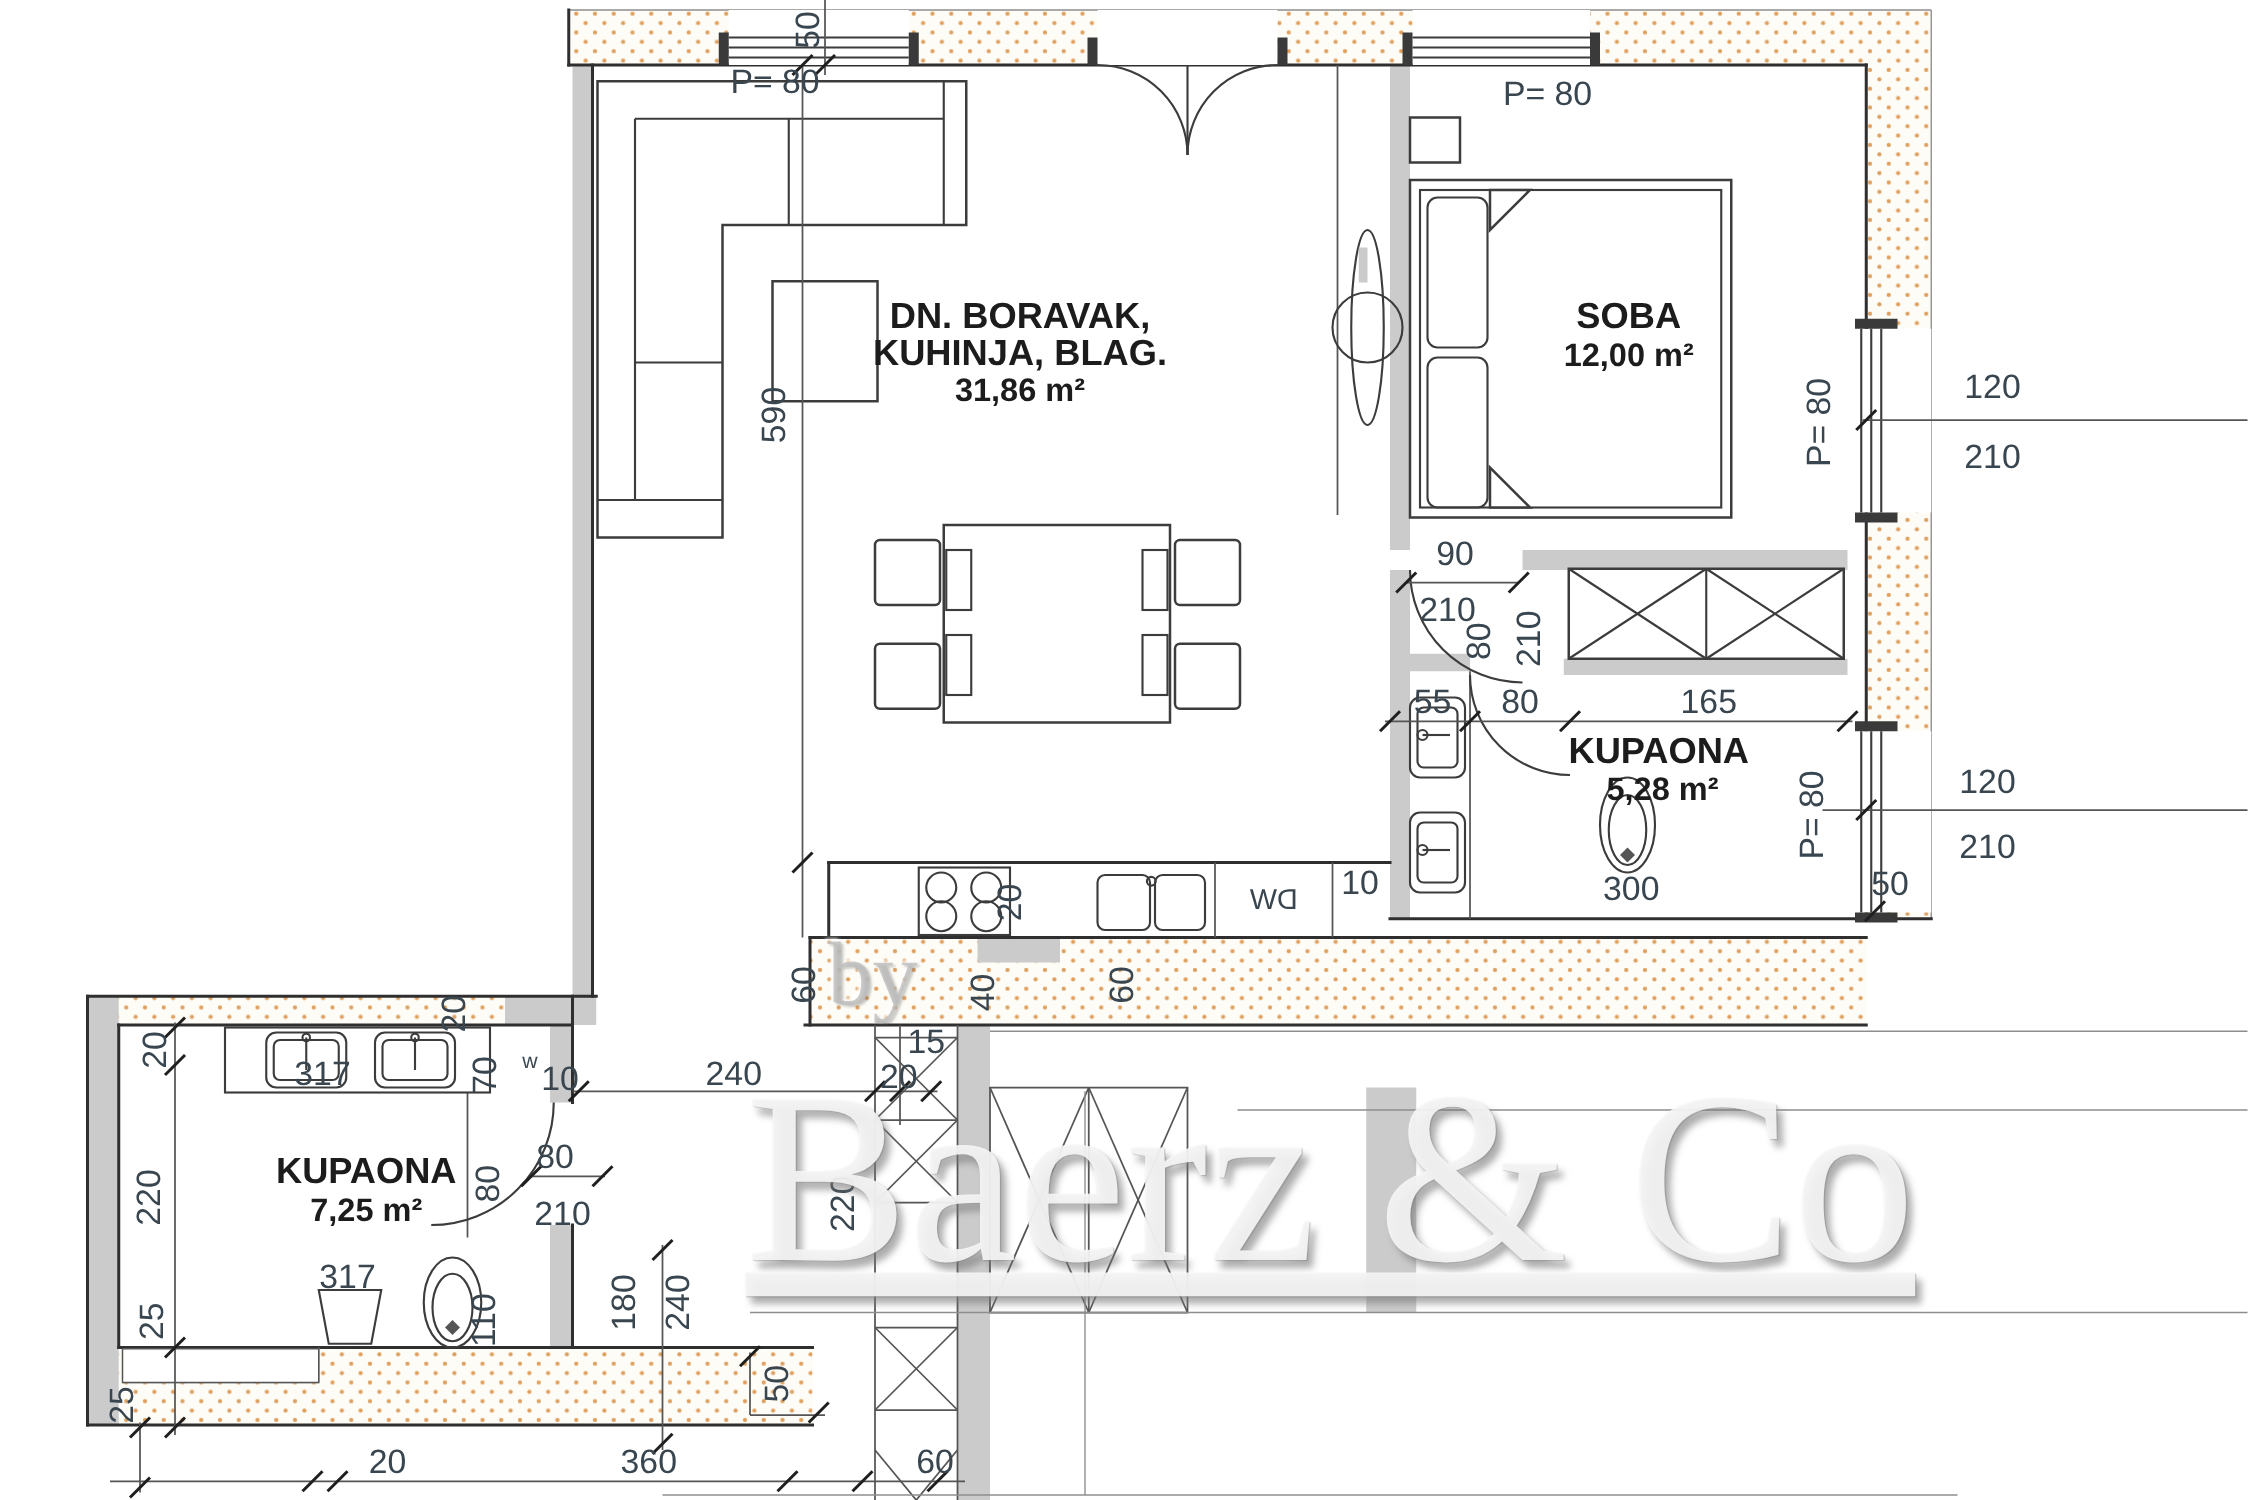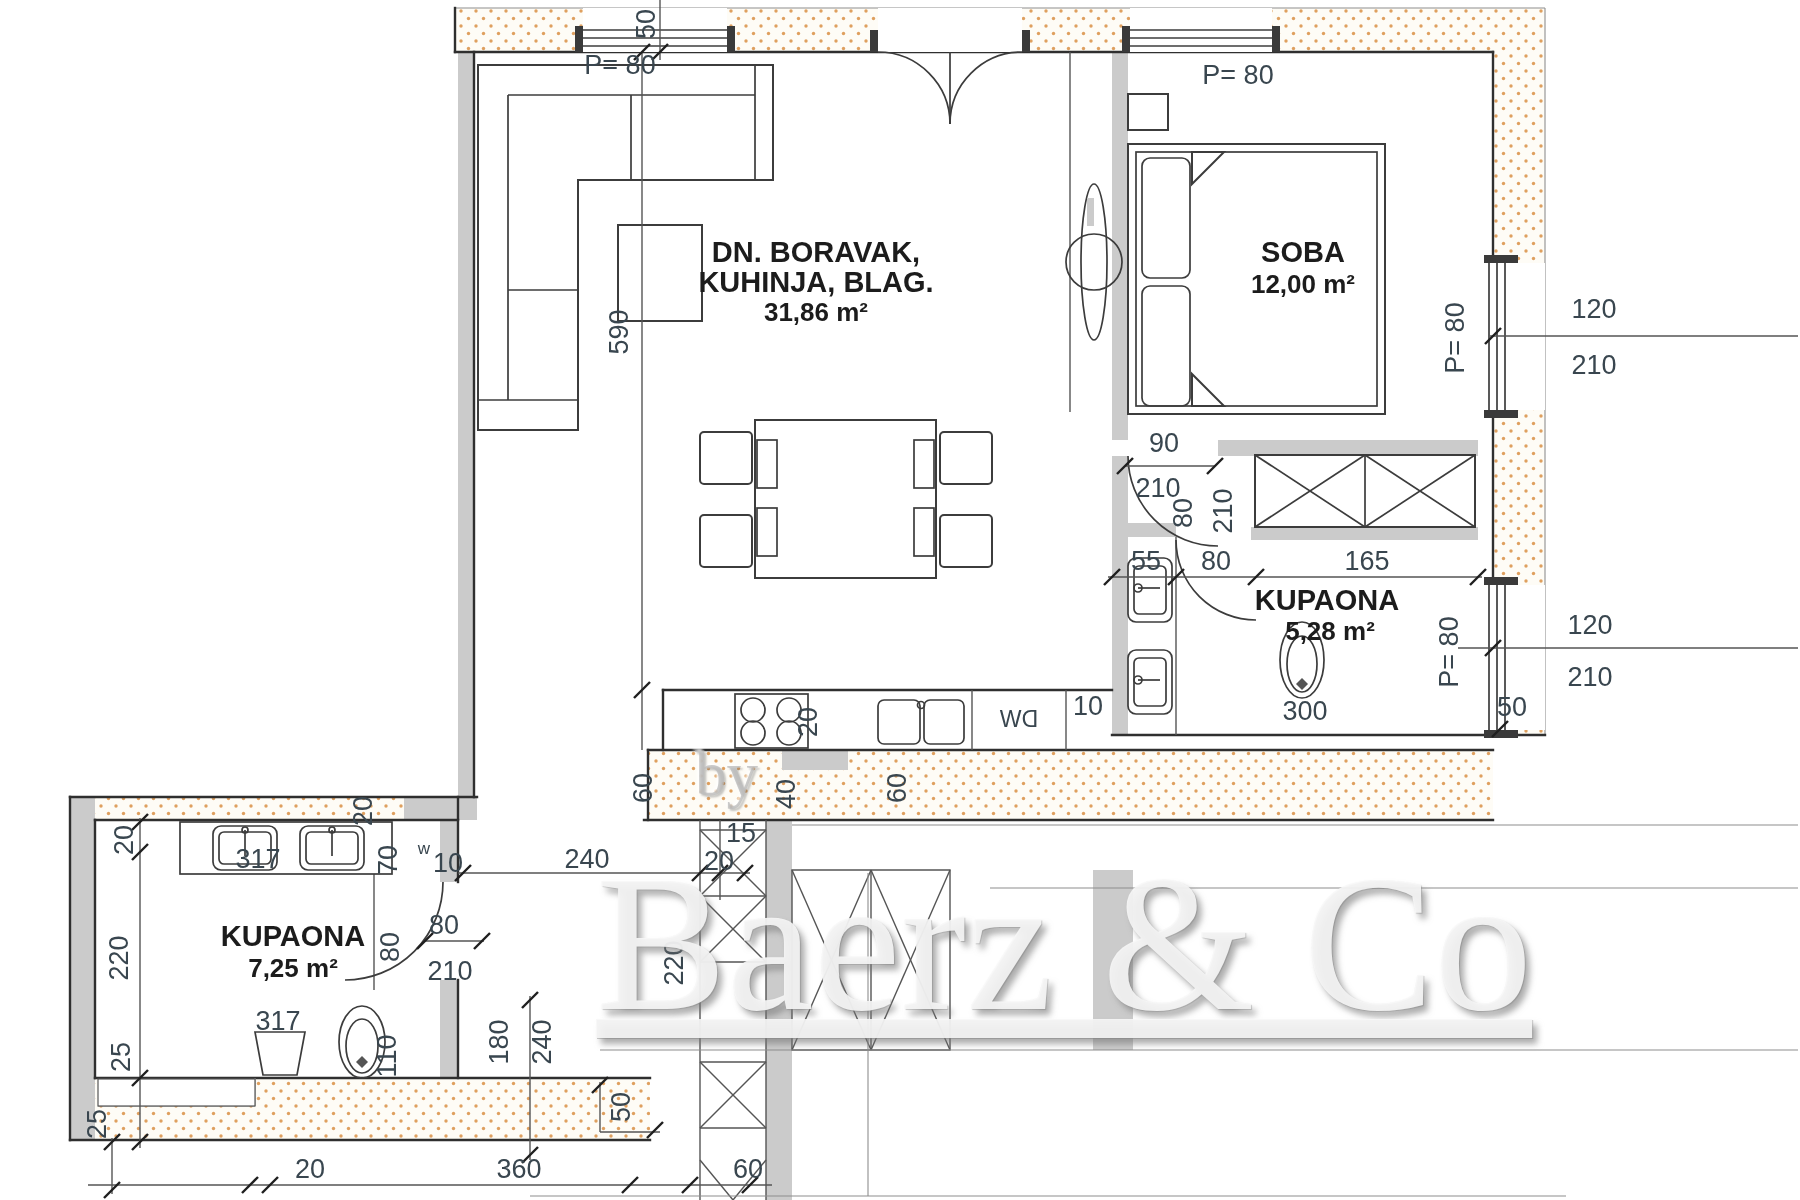--- a/index.html
+++ b/index.html
@@ -17,22 +17,22 @@
   .thin{stroke:#8e8e8e;stroke-width:1.1;fill:none;}
   .f{stroke:#3c3c3c;stroke-width:2;fill:#ffffff;}
   .fn{stroke:#3c3c3c;stroke-width:1.7;fill:none;}
   .gray{fill:#cbcbcb;stroke:none;}
   .dark{fill:#3a3a3a;stroke:none;}
   .tick{stroke:#1f1f1f;stroke-width:2.4;}
   .wm{position:absolute;font-family:"Liberation Serif",serif;
       color:rgba(247,247,247,0.90);
       text-shadow:5px 6px 6px rgba(118,118,118,0.60),1px 1px 1px rgba(140,140,140,0.45);
       white-space:nowrap;user-select:none;}
-  .wm-by{left:662px;top:738px;font-size:63px;color:rgba(187,187,187,0.78);
-      text-shadow:2px 2px 2px rgba(95,95,95,0.35),-2px -2px 3px rgba(255,255,255,0.9);margin-left:33px;}
+  .wm-by{left:662px;top:738px;font-size:72px;color:rgba(187,187,187,0.78);
+      text-shadow:2px 2px 2px rgba(95,95,95,0.35),-2px -2px 3px rgba(255,255,255,0.9);}
   .wm-brand{left:596px;top:845px;font-size:196px;line-height:1;text-decoration:underline;}
   .wm-tagline{left:602px;top:1068px;font-size:55px;letter-spacing:0.68em;word-spacing:1.1em;}
 </style>
 </head>
 <body>
 
 <div class="stage">
 <svg width="1800" height="1200" viewBox="0 0 1800 1200">
   <defs>
     <pattern id="dots" width="15" height="15" patternUnits="userSpaceOnUse">

